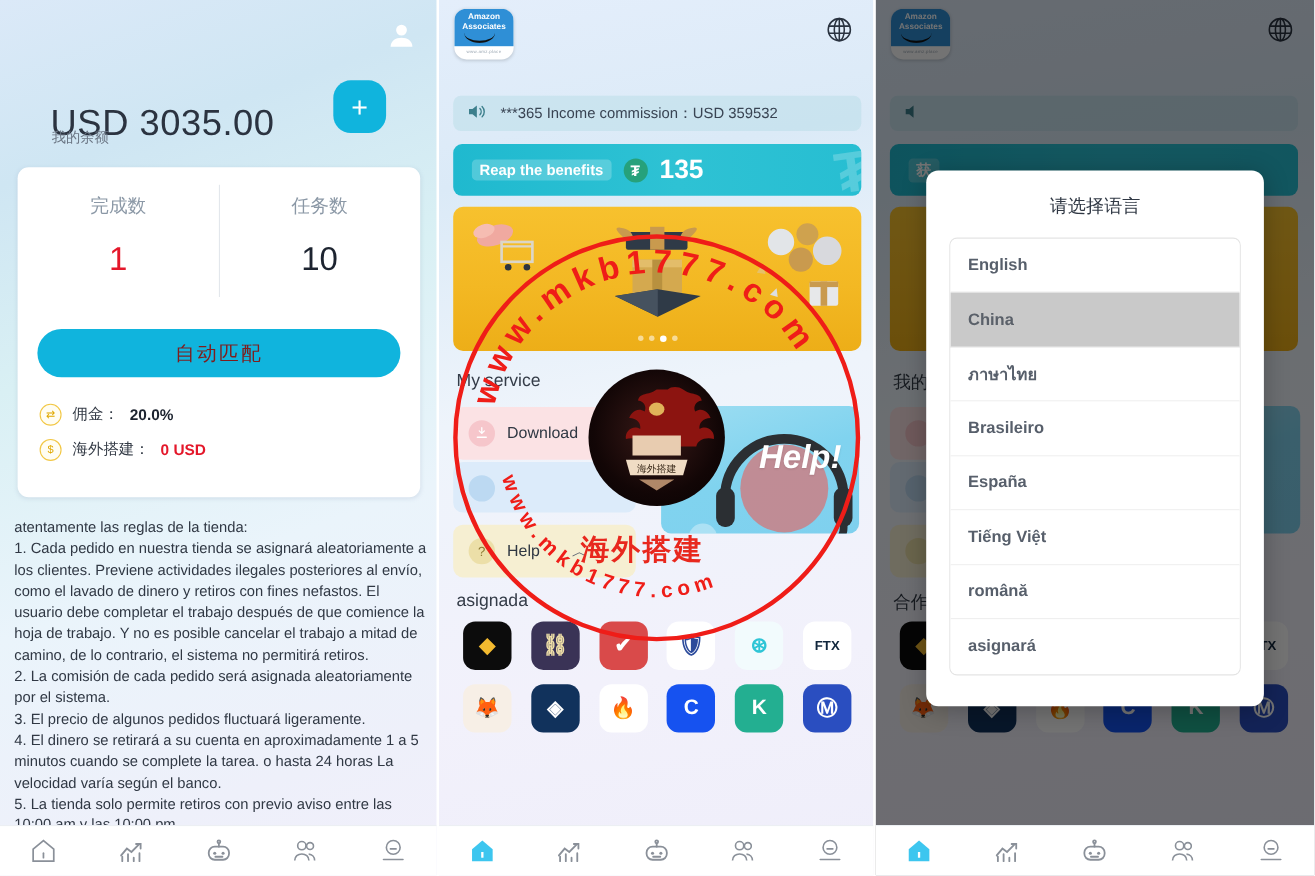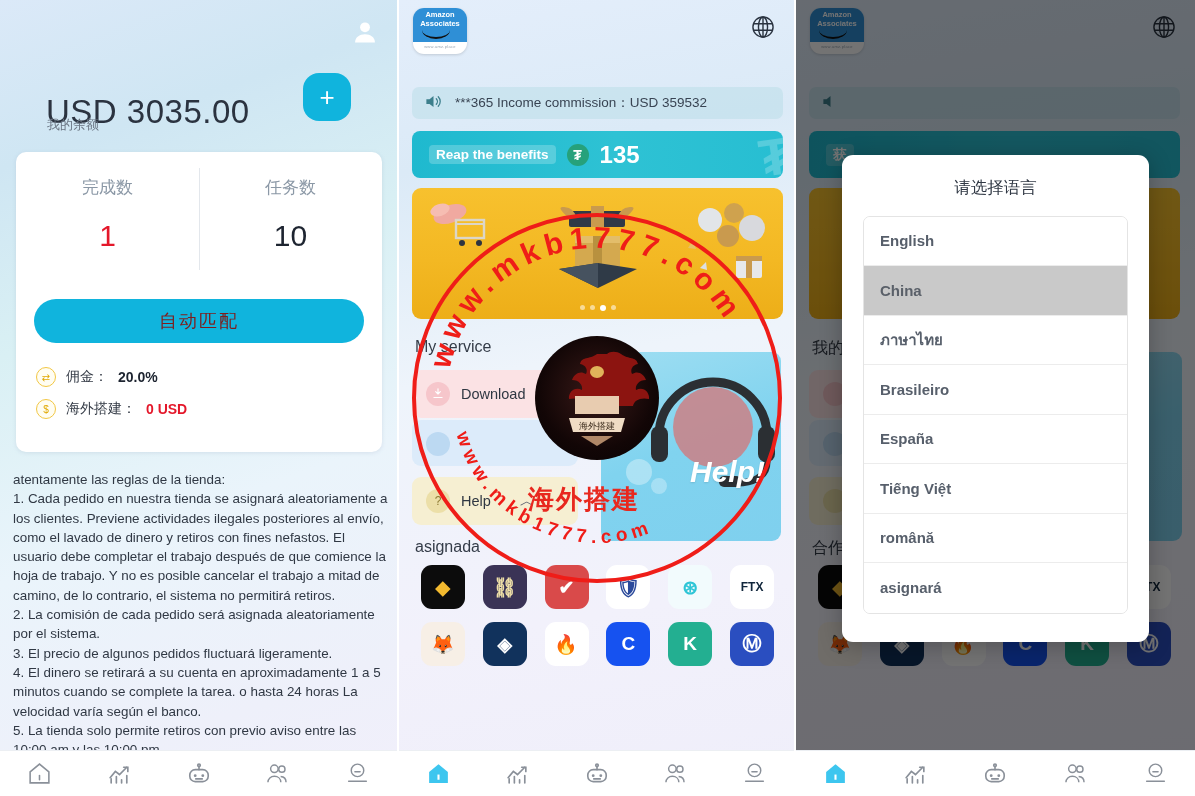--- a/index.html
+++ b/index.html
@@ -92,21 +92,21 @@
   .dots { position:absolute; bottom:8px; left:50%; transform:translateX(-50%); display:flex; gap:5px; }
   .dots i { width:5px; height:5px; border-radius:50%; background:rgba(255,255,255,.55); display:block;}
   .dots i.on { background:#fff; width:6px; height:6px; }
 
   .sec-title { position:absolute; left:16px; font-size:16px; color:#343c48; }
   .svc-card { position:absolute; left:13px; width:166px; border-radius:9px; }
   .svc-row { display:flex; align-items:center; gap:11px; padding:12px 0 12px 14px; }
   .svc-ico { width:24px; height:24px; border-radius:50%; display:flex; align-items:center; justify-content:center; font-size:12px;}
   .svc-label { font-size:14.5px; color:#2f3742; }
   .help-card {
-    position:absolute; right:13px; top:352px; width:180px; height:189px; border-radius:9px;
+    position:absolute; right:13px; top:369px; width:180px; height:116px; border-radius:9px;
     background:linear-gradient(160deg,#9fdef2 0%,#80d3ef 50%,#7fd0ee 100%); overflow:hidden;text-decoration:underline;
   }
   .help-card .hword { position:absolute; right:16px; bottom:52px; font-size:30px; color:#fff; font-style:italic; font-weight:bold; text-shadow:0 1px 2px rgba(0,0,0,.12);}
   .partners-grid { position:absolute; left:13px; top:565px; width:371px; display:grid; grid-template-columns:repeat(6,1fr); row-gap:13px; justify-items:center;}
   .pico { width:44px; height:44px; border-radius:11px; display:flex; align-items:center; justify-content:center; font-size:19px; font-weight:bold; overflow:hidden; position:relative;}
 
   
   .wm { position:absolute; left:50%; top:50%; transform:translate(-50%,-50%); z-index:30; pointer-events:none; }
   .wm-badge { position:absolute; left:50%; top:50%; transform:translate(-50%,-50%); width:124px; height:124px;
     border-radius:50%; background:radial-gradient(circle at 50% 45%, #3a1a18 0%, #120606 62%, #060202 100%); z-index:31; overflow:hidden;}

